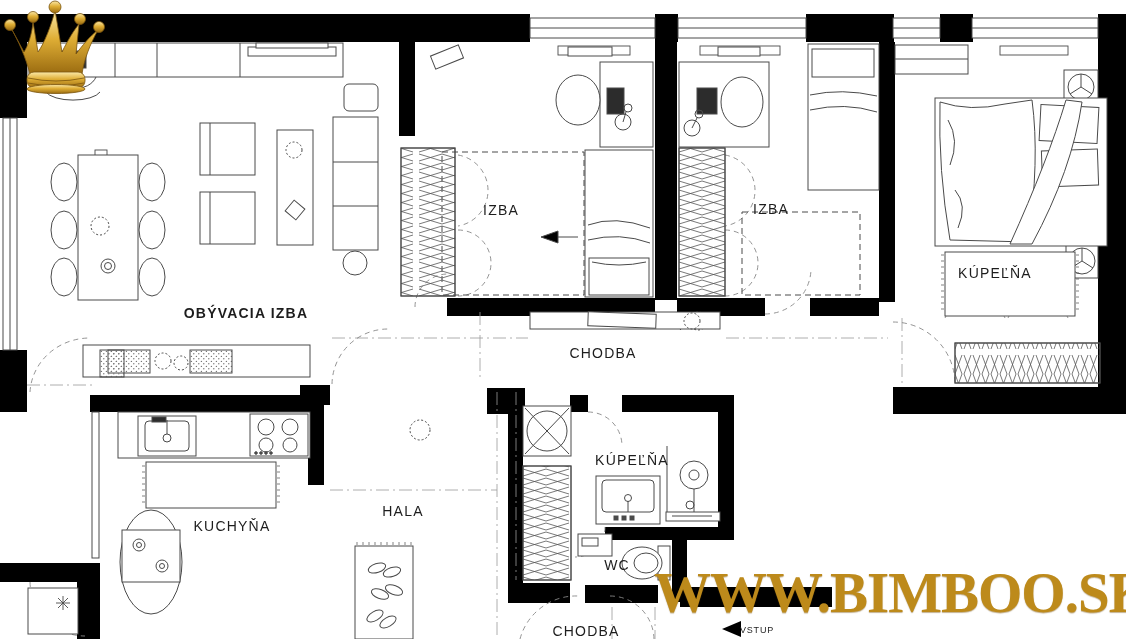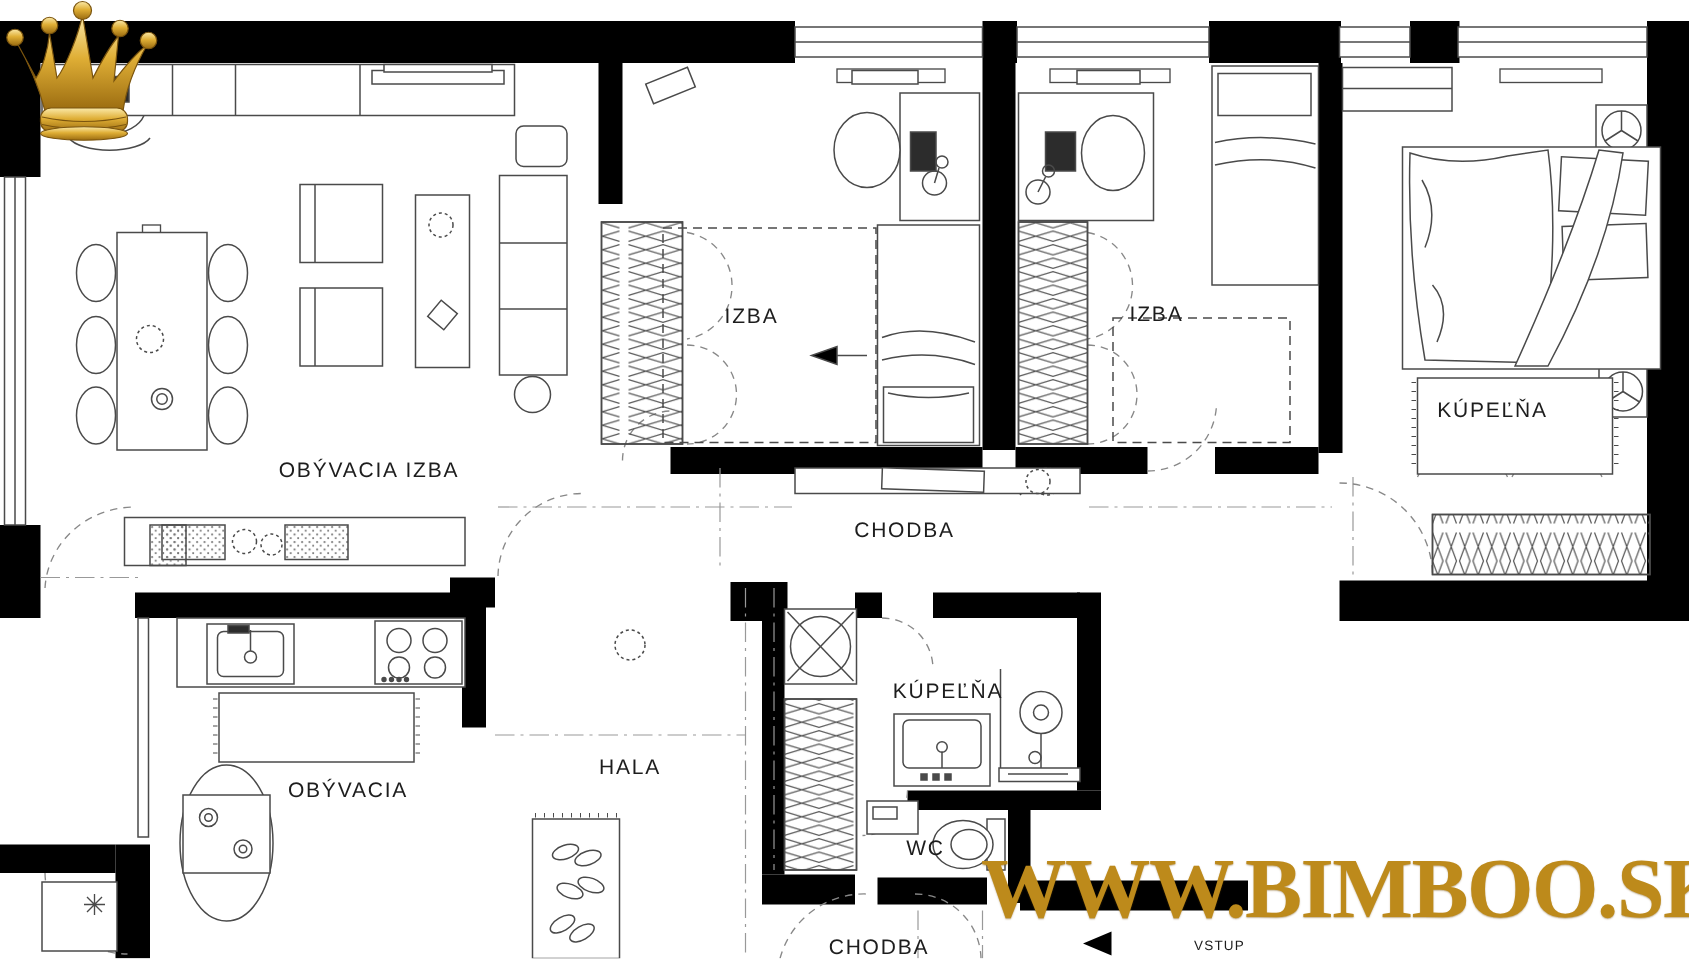--- a/index.html
+++ b/index.html
@@ -1,31 +1,31 @@
 <!DOCTYPE html>
 <html><head>
 <meta charset="utf-8">
 <style>
   html,body{margin:0;padding:0;background:#fff;}
   .plan{position:relative;width:1126px;height:639px;background:#fff;overflow:hidden;
         font-family:"Liberation Sans",sans-serif;}
   .plan svg{position:absolute;left:0;top:0;}
   .room-label{position:absolute;transform:translate(-50%,-50%);
       font-size:14px;letter-spacing:1.2px;color:#1d1d1d;white-space:nowrap;}
-  #lbl-obyv   {left:246px;top:313px;}
+  #lbl-obyv   {left:246px;top:313px;font-weight:bold;}
   #lbl-izba1  {left:501px;top:210px;}
   #lbl-izba2  {left:771px;top:209px;}
   #lbl-spalna {left:995px;top:273px;}
   #lbl-chodba1{left:603px;top:353px;}
   #lbl-kuchyna{left:232px;top:526px;}
-  #lbl-hala   {left:420px;top:511px;text-align:right;}
+  #lbl-hala   {left:403px;top:511px;text-align:right;}
   #lbl-kupelna{left:632px;top:460px;}
   #lbl-wc     {left:603px;top:565px;margin-left:14px;}
   #lbl-chodba2{left:586px;top:631px;}
-  #lbl-vstup  {left:796px;top:630px;font-size:9px;letter-spacing:.8px;transform:translate(0,-50%);}
+  #lbl-vstup  {left:740px;top:630px;font-size:9px;letter-spacing:.8px;transform:translate(0,-50%);}
   .vstup-arrow{position:absolute;left:722px;top:621px;width:0;height:0;
       border-top:8px solid transparent;border-bottom:8px solid transparent;
       border-right:19px solid #000;}
   .watermark-text{position:absolute;left:654px;top:564px;
       font-family:"Liberation Serif",serif;font-weight:bold;font-size:57px;line-height:1;
       color:#bd8a1b;letter-spacing:-1px;white-space:nowrap;
       text-shadow:0 1px 1px rgba(122,82,10,.45);}
   .crown{position:absolute;left:793px;top:472px;}
 </style>
 </head>
@@ -328,21 +328,21 @@
     <rect x="28" y="588" width="50" height="46"></rect>
     <path d="M58,598 l10,10 M68,598 l-10,10 M63,596 l0,14 M56,603 l14,0" stroke-width="0.9"></path>
   </g>
 </svg>
 
   <div class="room-label" id="lbl-obyv">OBÝVACIA IZBA</div>
   <div class="room-label" id="lbl-izba1">IZBA</div>
   <div class="room-label" id="lbl-izba2">IZBA</div>
   <div class="room-label" id="lbl-spalna">KÚPEĽŇA</div>
   <div class="room-label" id="lbl-chodba1">CHODBA</div>
-  <div class="room-label" id="lbl-kuchyna">OBÝVACIA</div>
+  <div class="room-label" id="lbl-kuchyna">KUCHYŇA</div>
   <div class="room-label" id="lbl-hala">HALA</div>
   <div class="room-label" id="lbl-kupelna">KÚPEĽŇA</div>
   <div class="room-label" id="lbl-wc">WC</div>
   <div class="room-label" id="lbl-chodba2">CHODBA</div>
   <div class="vstup-arrow"></div>
   <div class="room-label" id="lbl-vstup">VSTUP</div>
 
   <svg class="crown" width="112" height="96" viewBox="0 0 112 96">
     <defs>
       <linearGradient id="gold" x1="0" y1="0" x2="0" y2="1">

